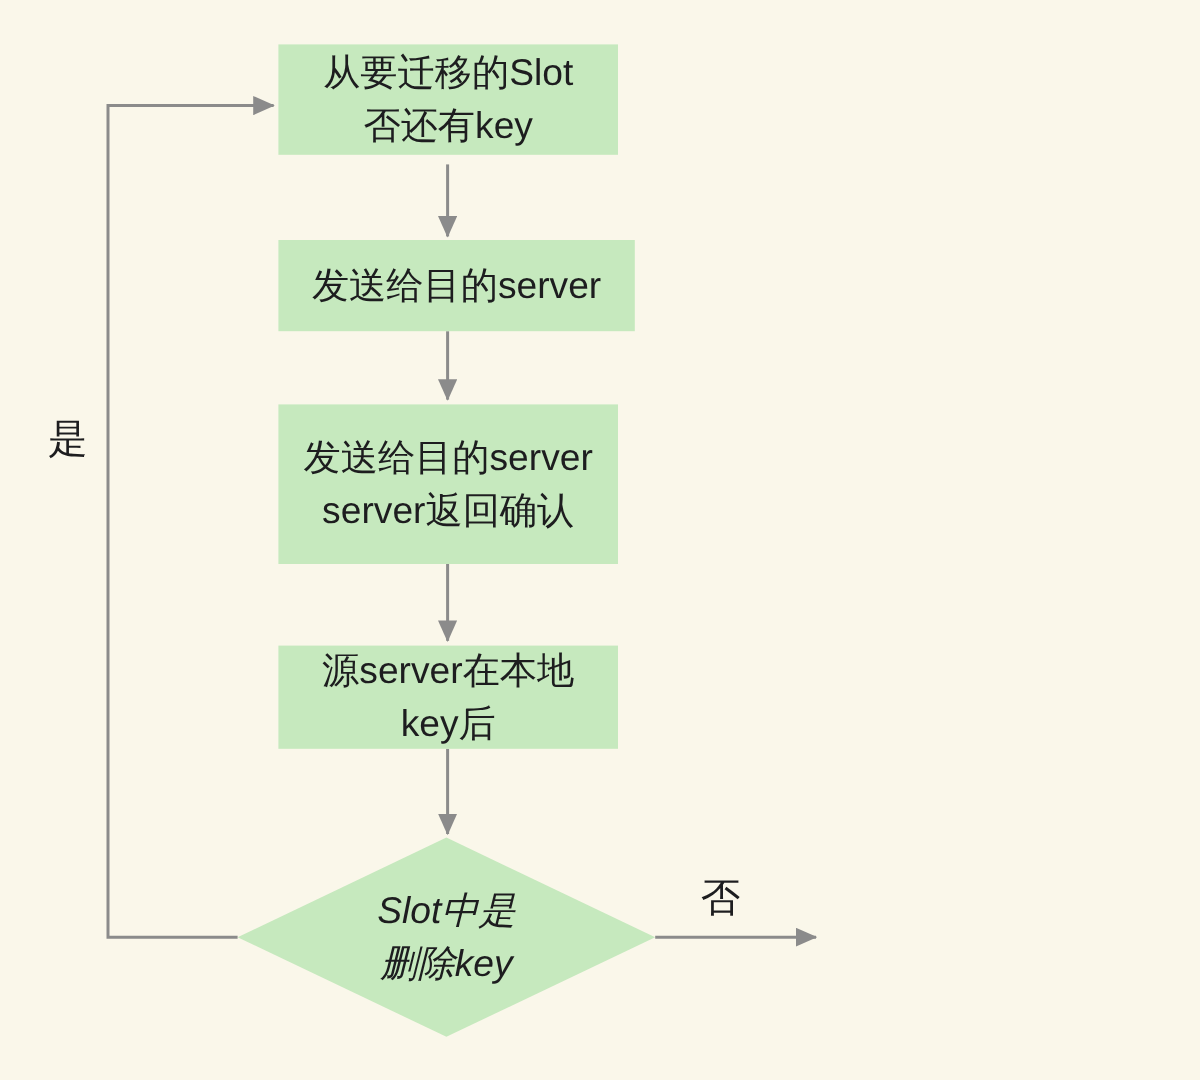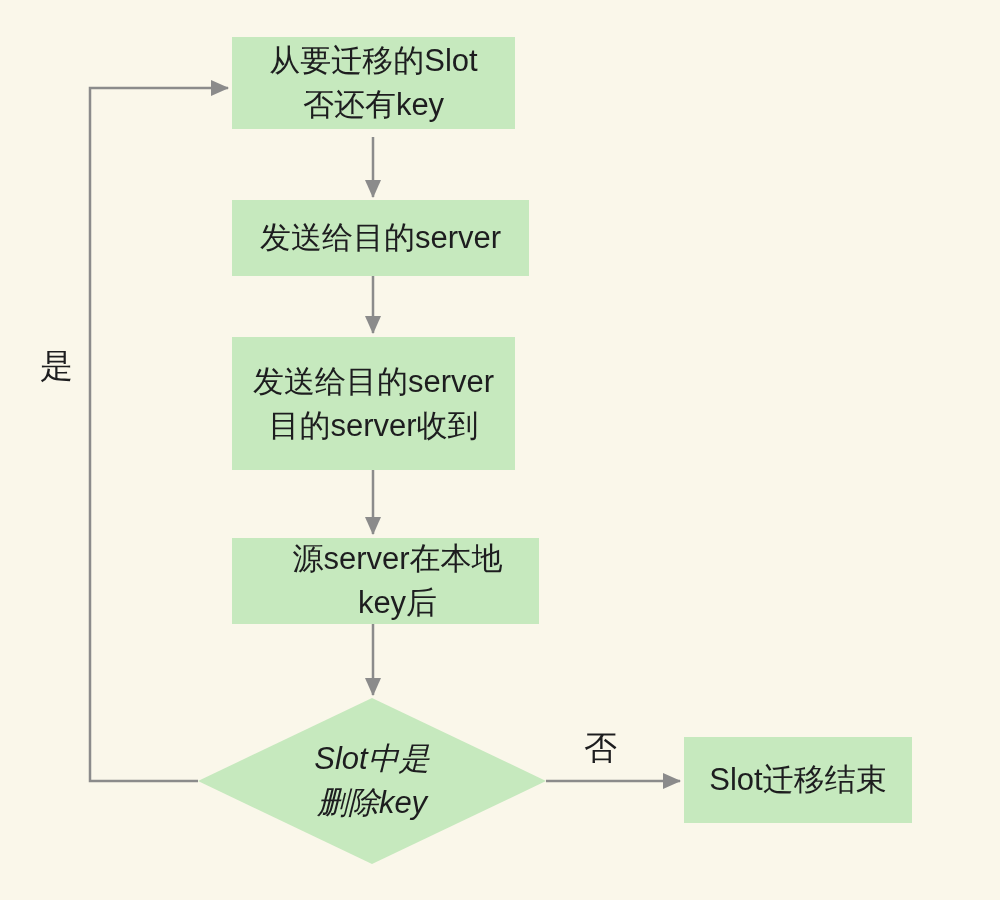--- a/index.html
+++ b/index.html
@@ -85,34 +85,31 @@
     <div>从要迁移的Slot</div>
     <div>否还有key</div>
   </div>
 
   <div class="node box" style="left:232px; top:200px; width:297px; height:76px;">
     <div>发送给目的server</div>
   </div>
 
   <div class="node box" style="left:232px; top:337px; width:283px; height:133px;">
     <div>发送给目的server</div>
-    <div>目的server收到</div>
+    <div>server返回确认</div>
   </div>
 
-  <div class="node box" style="left:232px; top:538px; width:283px; height:86px;padding-left:24px;">
+  <div class="node box" style="left:232px; top:538px; width:283px; height:86px;">
     <div>源server在本地</div>
     <div>key后</div>
   </div>
 
   <div class="node diamond-label" style="left:232px; top:731px; width:280px; height:100px;">
     <div>Slot中是</div>
     <div>删除key</div>
   </div>
 
-  <div class="node box" style="left:684px; top:737px; width:228px; height:86px;">
-    <div>Slot迁移结束</div>
-  </div>
 
   <div class="edge-label" style="left:40px; top:348px;">是</div>
 
   <div class="edge-label" style="left:584px; top:730px;">否</div>
 
 </div>
 
 </body></html>

